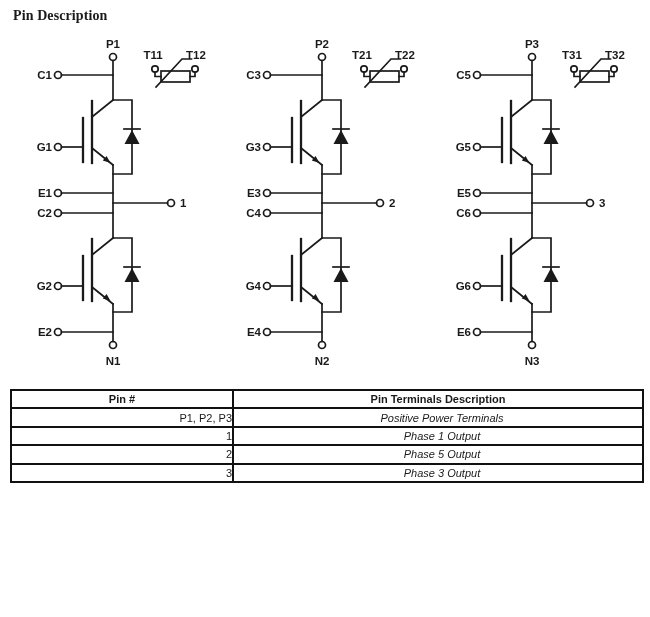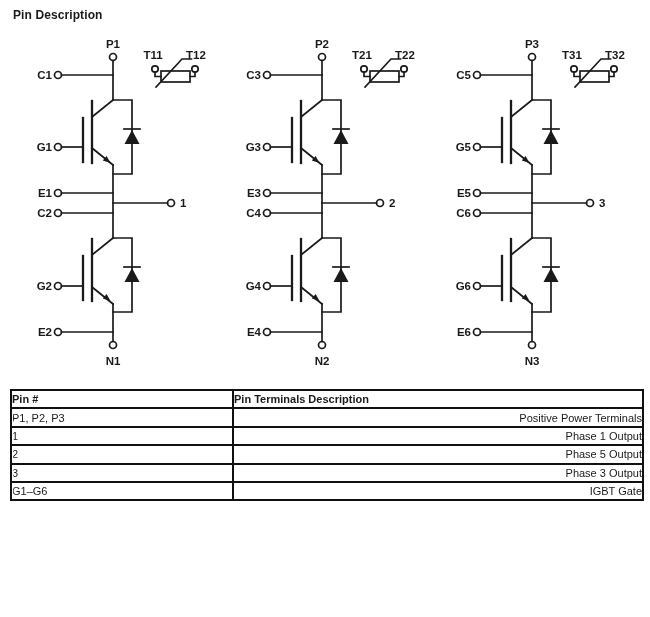--- a/index.html
+++ b/index.html
@@ -7,23 +7,24 @@
     width: 650px; height: 617px;
     background: #ffffff;
     font-family: "Liberation Sans", sans-serif;
     color: #1a1a1a;
     position: relative;
     overflow: hidden;
   }
   .page-title {
     position: absolute;
     left: 13px; top: 8px;
-    font-size: 12px;
+    font-size: 14px;
     font-weight: bold;
     letter-spacing: 0.1px;
+    font-family: Liberation Serif, serif;
   }
   .schematic { position: absolute; top: 38px; }
   #sch1 { left: 13px; }
   #sch2 { left: 222px; }
   #sch3 { left: 432px; }
   .schematic line, .schematic polyline, .schematic rect, .schematic circle {
     stroke: #1a1a1a;
     stroke-width: 1.7;
     fill: none;
     stroke-linecap: square;
@@ -47,23 +48,23 @@
   }
   .pin-table th, .pin-table td {
     border: 2px solid #111111;
     font-size: 11px;
     height: 16.4px;
     padding: 0;
     line-height: 16px;
     overflow: hidden;
     white-space: nowrap;
   }
-  .pin-table th { font-weight: bold; text-align: left; }
-  .pin-table td.pin-col { text-align: left; border-radius: 8px; }
-  .pin-table td.desc-col { text-align: right; padding-left: 8px; }
+  .pin-table th { font-weight: bold; text-align: center; }
+  .pin-table td.pin-col { text-align: right; }
+  .pin-table td.desc-col { text-align: center; padding-left: 8px; font-style: italic; }
 </style>
 </head>
 <body>
 
 <div class="page-title">Pin Description</div>
 
 <svg id="sch1" class="schematic" width="210" height="332" viewBox="0 0 210 332">
   <g>
 
     <circle cx="100" cy="19" r="3.5"></circle>
@@ -297,18 +298,14 @@
       <td class="desc-col">Phase 1 Output</td>
     </tr>
     <tr>
       <td class="pin-col">2</td>
       <td class="desc-col">Phase 5 Output</td>
     </tr>
     <tr>
       <td class="pin-col">3</td>
       <td class="desc-col">Phase 3 Output</td>
     </tr>
-    <tr>
-      <td class="pin-col">G1–G6</td>
-      <td class="desc-col">IGBT Gate</td>
-    </tr>
   </tbody>
 </table>
 
 </body></html>

